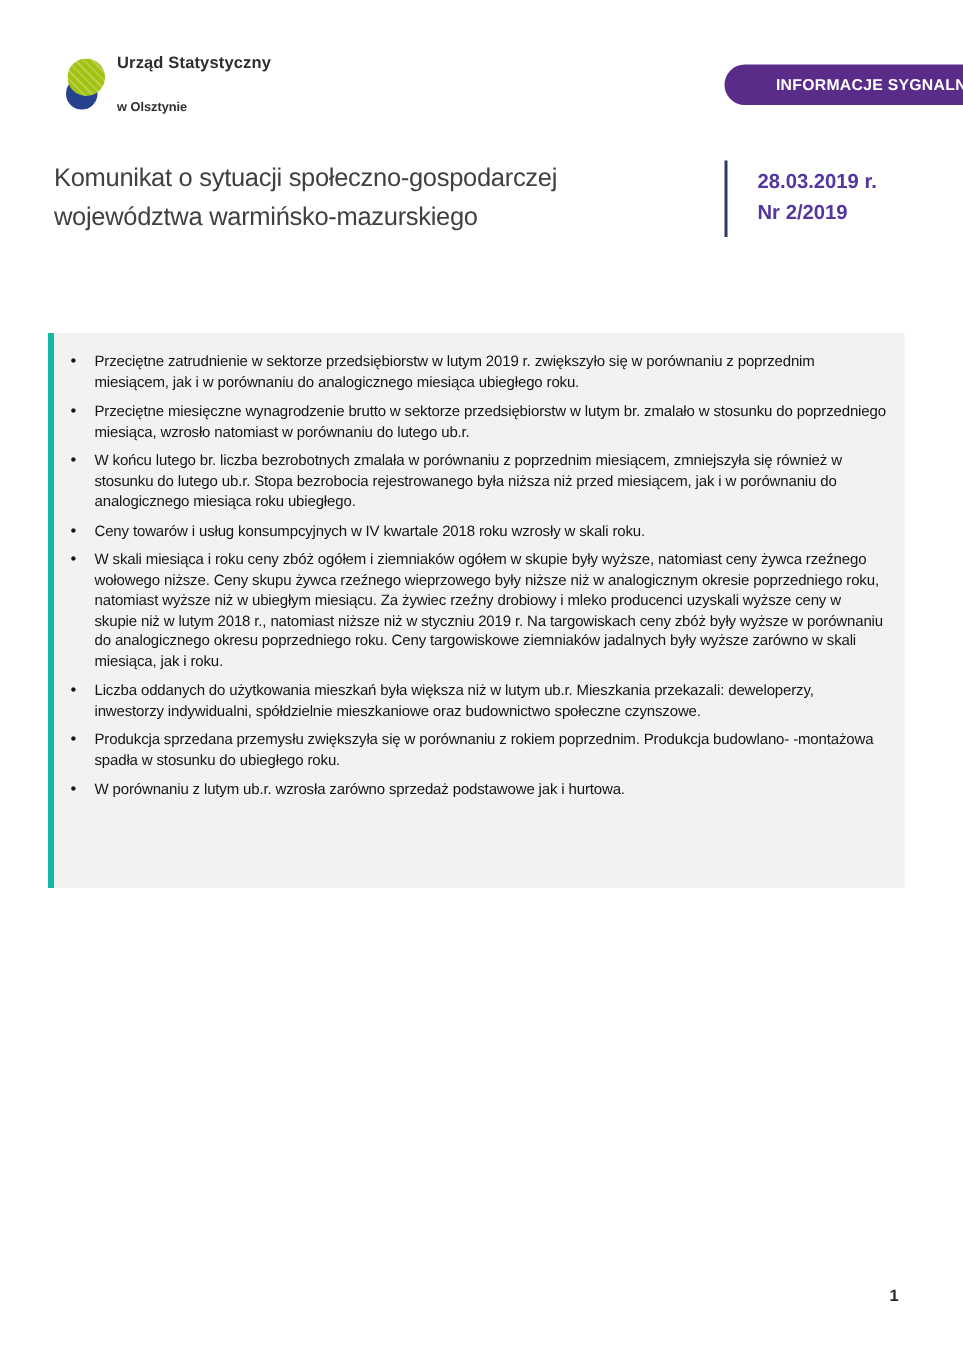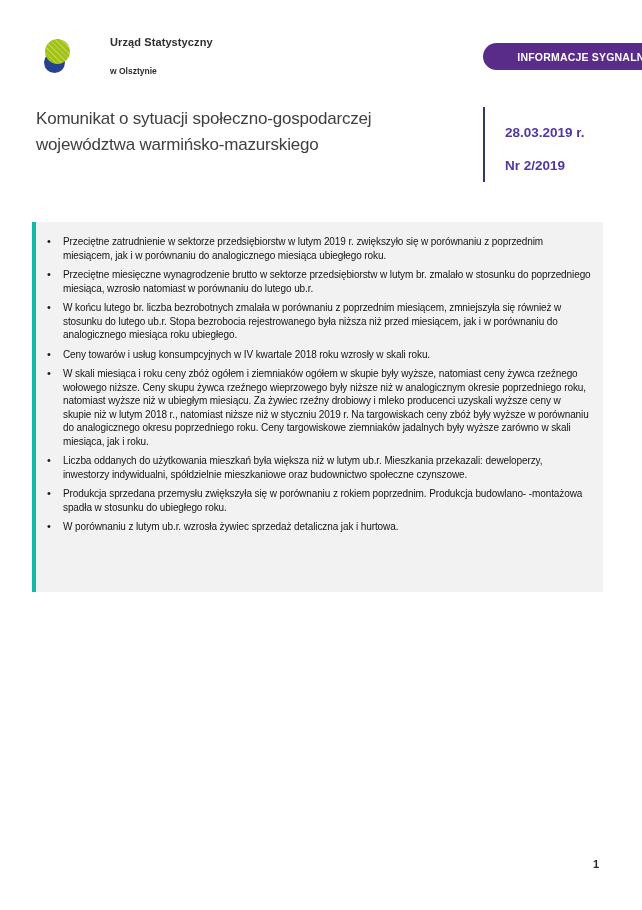--- a/index.html
+++ b/index.html
@@ -14,21 +14,20 @@
     overflow: hidden;
   }
 
   
   .logo {
     position: absolute;
     left: 44px;
     top: 36px;
     display: flex;
     align-items: center;
-    gap: 32px;
   }
   .logo-mark {
     position: relative;
     width: 27px;
     height: 35px;
     flex: 0 0 auto;
   }
   .logo-mark .circle { position: absolute; border-radius: 50%; display: block; }
   .logo-mark .circle.blue  { left: 0;   top: 13px; width: 21px; height: 21px; background: #26418e; }
   .logo-mark .circle.green { left: 1px; top: 0;    width: 25px; height: 25px; background: #a2c314;
@@ -80,21 +79,20 @@
     top: 107px;
     border-left: 2px solid #2d3a66;
     padding: 3px 0 6px 20px;
   }
   .issue div {
     color: #5436a0;
     font-size: 13.5px;
     font-weight: bold;
     line-height: 21px;
     white-space: nowrap;
-    margin-top: 12px;
   }
 
   
   .panel {
     position: absolute;
     left: 32px;
     top: 222px;
     width: 571px;
     min-height: 370px;
     background: #f2f2f2;
@@ -165,19 +163,19 @@
 
   <div class="panel">
     <ul>
       <li>Przeciętne zatrudnienie w sektorze przedsiębiorstw w lutym 2019 r. zwiększyło się w porównaniu z poprzednim miesiącem, jak i w porównaniu do analogicznego miesiąca ubiegłego roku.</li>
       <li>Przeciętne miesięczne wynagrodzenie brutto w sektorze przedsiębiorstw w lutym br. zmalało w stosunku do poprzedniego miesiąca, wzrosło natomiast w porównaniu do lutego ub.r.</li>
       <li>W końcu lutego br. liczba bezrobotnych zmalała w porównaniu z poprzednim miesiącem, zmniejszyła się również w stosunku do lutego ub.r. Stopa bezrobocia rejestrowanego była niższa niż przed miesiącem, jak i w porównaniu do analogicznego miesiąca roku ubiegłego.</li>
       <li>Ceny towarów i usług konsumpcyjnych w IV kwartale 2018 roku wzrosły w skali roku.</li>
       <li>W skali miesiąca i roku ceny zbóż ogółem i ziemniaków ogółem w skupie były wyższe, natomiast ceny żywca rzeźnego wołowego niższe. Ceny skupu żywca rzeźnego wieprzowego były niższe niż w analogicznym okresie poprzedniego roku, natomiast wyższe niż w ubiegłym miesiącu. Za żywiec rzeźny drobiowy i mleko producenci uzyskali wyższe ceny w skupie niż w lutym 2018 r., natomiast niższe niż w styczniu 2019 r. Na targowiskach ceny zbóż były wyższe w porównaniu do analogicznego okresu poprzedniego roku. Ceny targowiskowe ziemniaków jadalnych były wyższe zarówno w skali miesiąca, jak i roku.</li>
       <li>Liczba oddanych do użytkowania mieszkań była większa niż w lutym ub.r. Mieszkania przekazali: deweloperzy, inwestorzy indywidualni, spółdzielnie mieszkaniowe oraz budownictwo społeczne czynszowe.</li>
       <li>Produkcja sprzedana przemysłu zwiększyła się w porównaniu z rokiem poprzednim. Produkcja budowlano- -montażowa spadła w stosunku do ubiegłego roku.</li>
-      <li>W porównaniu z lutym ub.r. wzrosła żywiec sprzedaż detaliczna jak i hurtowa.</li>
+      <li>W porównaniu z lutym ub.r. wzrosła zarówno sprzedaż podstawowe jak i hurtowa.</li>
     </ul>
   </div>
 
   <div class="pagenum">1</div>
 
 </div>
 
 </body></html>

